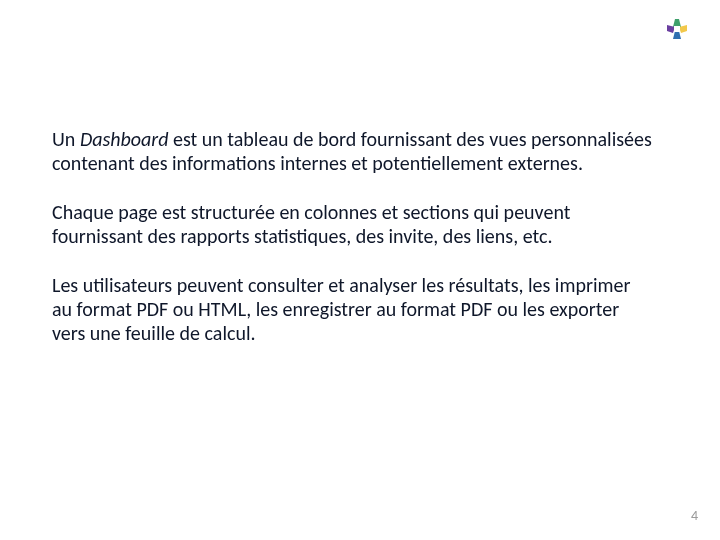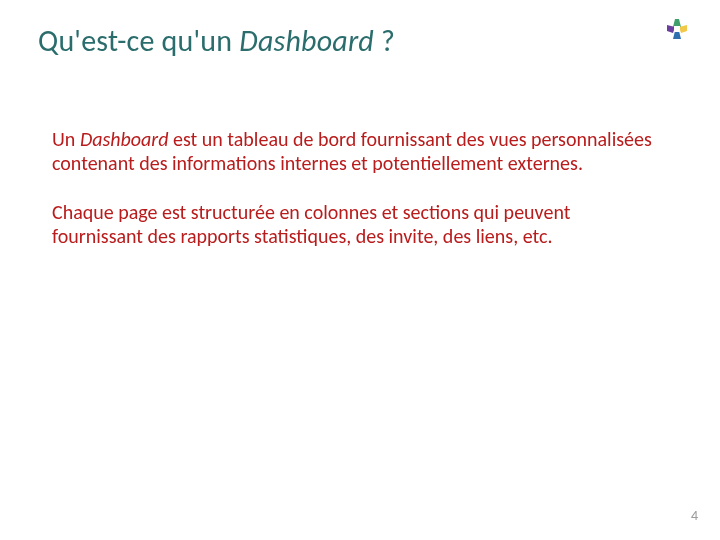--- a/index.html
+++ b/index.html
@@ -25,21 +25,21 @@
     top: 14px;
     right: 28px;
     width: 30px;
     height: 30px;
   }
   .body {
     position: absolute;
     left: 52px;
     top: 128px;
     width: 600px;
-    color: #b91c1c;
+    color: #0f172a;
     font-size: 20px;
     line-height: 1.18;
   }
   .body p { margin-bottom: 26px; font-weight: 400; }
   .body .italic { font-style: italic; }
   .pagenum {
     position: absolute;
     right: 22px;
     bottom: 16px;
     color: #9b9b9b;
@@ -56,26 +56,24 @@
       <g transform="translate(15,15)">
         <polygon points="-2,-10 2,-10 4,-2 -4,-2" fill="#3fa06c"></polygon>
         <polygon points="2,-2 10,-4 10,2 4,4" fill="#f2c84b"></polygon>
         <polygon points="-2,2 2,2 4,10 -4,10" fill="#2f6fb0"></polygon>
         <polygon points="-10,-4 -2,-2 -4,4 -10,2" fill="#6a3fa0"></polygon>
         <rect x="-3" y="-3" width="6" height="6" fill="#ffffff"></rect>
       </g>
     </svg>
   </div>
 
-  <h1 class="title">
-    <span>Qu'est-ce qu'un </span><span class="italic">Dashboard</span><span> ?</span>
-  </h1>
 
   <div class="body">
     <p>
       <span>Un </span><span class="italic">Dashboard</span><span> est un tableau de bord fournissant des vues personnalisées contenant des informations internes et potentiellement externes.</span>
     </p>
     <p>Chaque page est structurée en colonnes et sections qui peuvent fournissant des rapports statistiques, des invite, des liens, etc.</p>
+    <p>Les utilisateurs peuvent consulter et analyser les résultats, les imprimer au format PDF ou HTML, les enregistrer au format PDF ou les exporter vers une feuille de calcul.</p>
   </div>
 
   <div class="pagenum">4</div>
 
 </div>
 
 </body></html>

